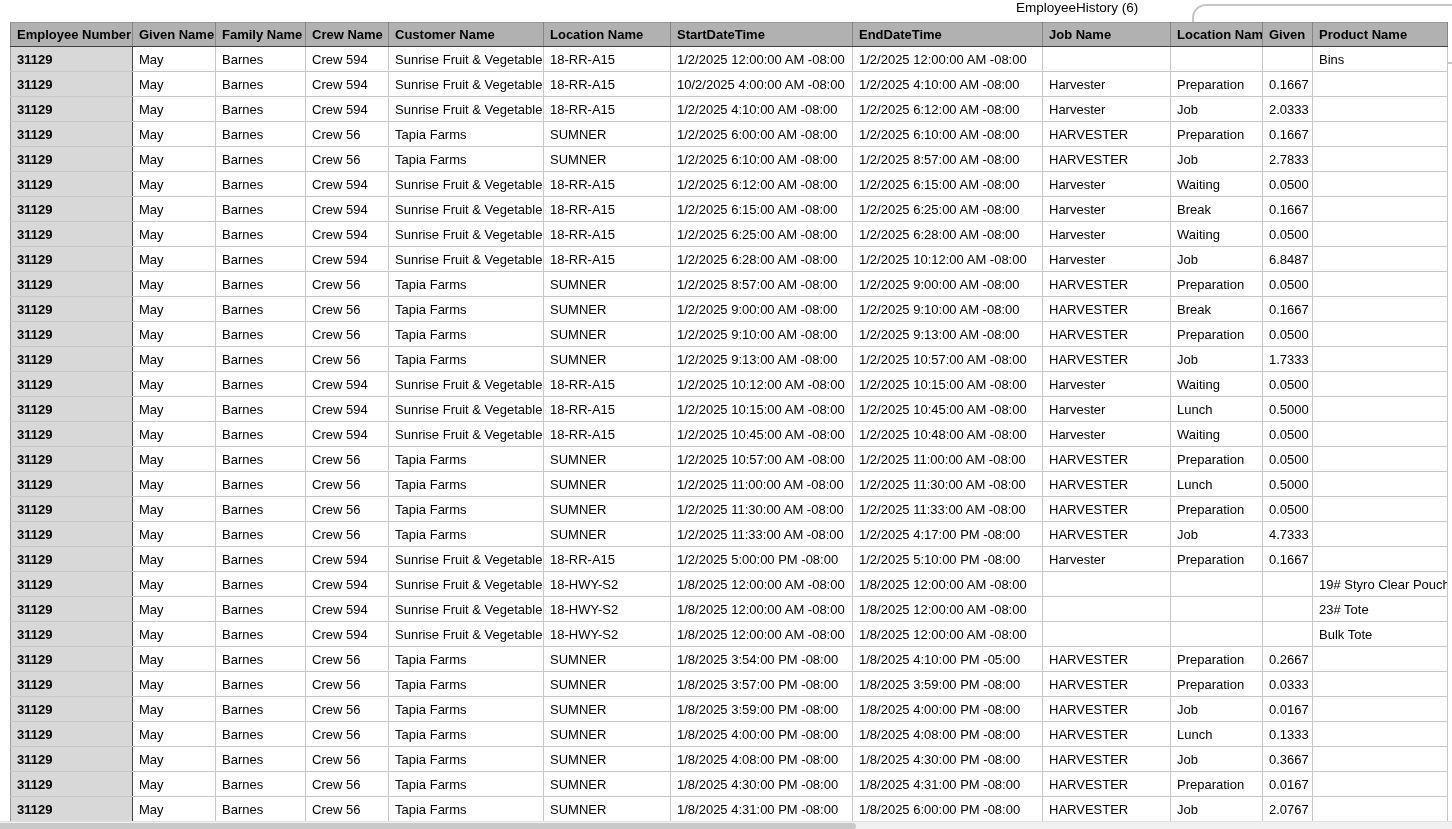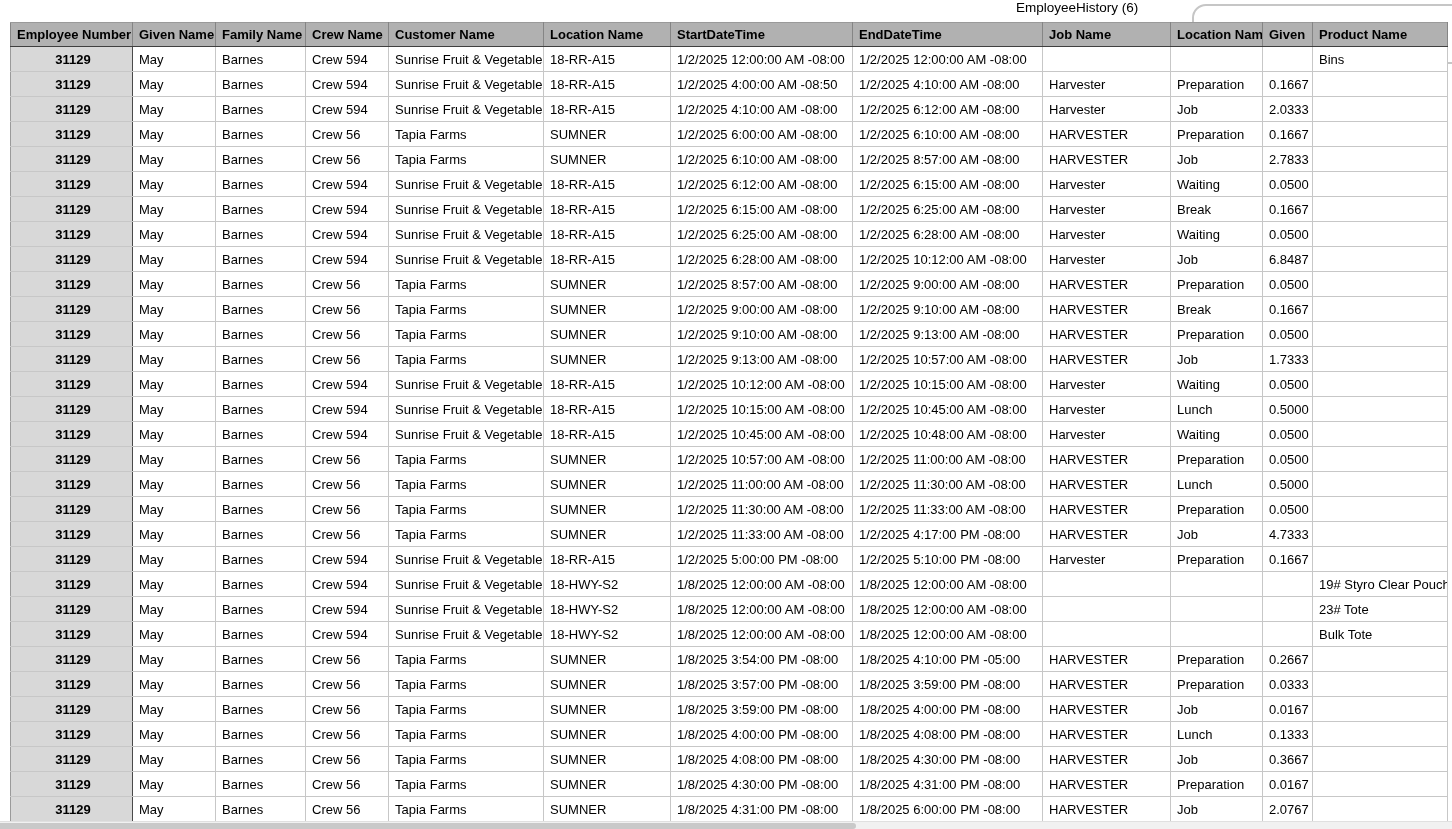--- a/index.html
+++ b/index.html
@@ -64,21 +64,21 @@
     height: 25px;
     padding: 0 3px 0 6px;
     border: 1px solid #c7c7c7;
     white-space: nowrap;
     overflow: hidden;
     background: #ffffff;
   }
   table.grid td:first-child {
     background: #d8d8d8;
     font-weight: bold;
-    text-align: center;
+    text-align: left;
     border-right: 1px solid #4a4a4a;
     border-left: 1px solid #9a9a9a;
   }
   table.grid td.num {
     text-align: right;
     padding-right: 6px;
   }
 
   
   .hscroll-track {
@@ -152,21 +152,21 @@
           <td class="num"></td>
           <td>Bins</td>
         </tr>
         <tr>
           <td>31129</td>
           <td>May</td>
           <td>Barnes</td>
           <td>Crew 594</td>
           <td>Sunrise Fruit &amp; Vegetables</td>
           <td>18-RR-A15</td>
-          <td>1/2/2025 4:00:00 AM -08:50</td>
+          <td>10/2/2025 4:00:00 AM -08:00</td>
           <td>1/2/2025 4:10:00 AM -08:00</td>
           <td>Harvester</td>
           <td>Preparation</td>
           <td class="num">0.1667</td>
           <td></td>
         </tr>
         <tr>
           <td>31129</td>
           <td>May</td>
           <td>Barnes</td>

